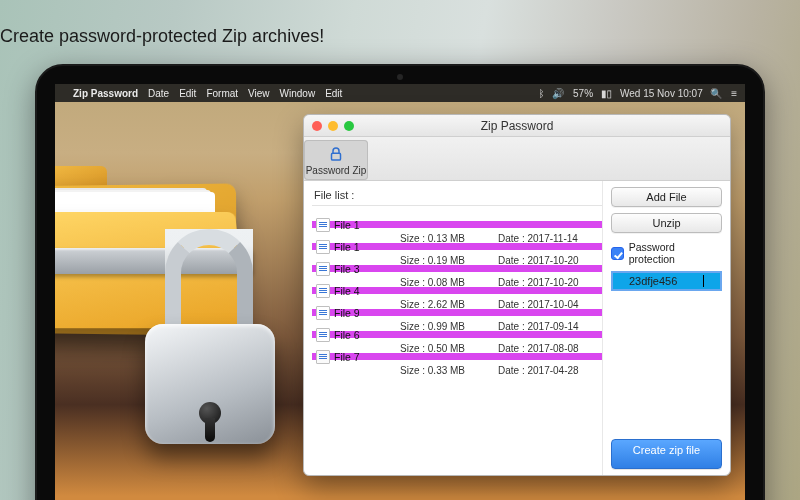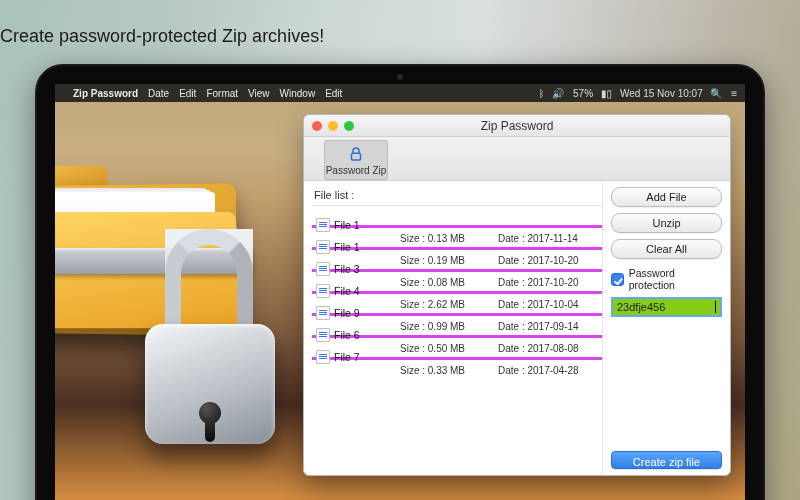--- a/index.html
+++ b/index.html
@@ -154,21 +154,21 @@
   }
   .tlights { display:flex; gap:6px; }
   .tlights span { width:10px; height:10px; border-radius:50%; display:block; }
   .tlights .r{background:#ff5f57;} .tlights .y{background:#febc2e;} .tlights .g{background:#28c840;}
   .titlebar .title { position:absolute; left:0; right:0; text-align:center; font-size:12px; color:#333; pointer-events:none;}
   .toolbar {
     height: 44px;
     border-bottom: 1px solid #cfcfcf;
     background: linear-gradient(#f1f1f1,#e4e4e4);
     display: flex; align-items: flex-end;
-    padding: 0 20px;
+    padding: 0 0;
     gap: 7px;
     text-align: right;
   }
   .toolbtn {
     width: 64px; height: 40px;
     display:flex; flex-direction:column; align-items:center; justify-content:center;
     gap: 2px;
     border-radius: 4px;
     cursor: default;
     font-size: 10px; color:#333;
@@ -191,64 +191,64 @@
   .filelist {
     flex:1;
     border-top: 1px solid #e3e3e3;
     overflow: auto;
   }
   .filerow {
     display: grid;
     grid-template-columns: 22px 66px 1fr 1fr;
     align-items: center;
     height: 22px;
-    border-bottom: 3px solid #d946ef;
+    border-bottom: 7px solid #d946ef;
     font-size: 10.5px;
     padding-right: 6px;
   }
   .filerow .ico { display:flex; justify-content:center; }
   .filerow .name { color:#111; }
   .filerow .meta { color:#333; font-size:10px;margin-top:27px; }
   .rightpane {
     width: 128px;
     padding: 6px 8px;
     display:flex; flex-direction:column; gap:6px;
     border-left: 1px solid #e8e8e8;
   }
   .macbtn {
     height: 20px;
     background: linear-gradient(#fdfdfd,#e8e8e8);
     border: 1px solid #bcbcbc;
-    border-radius: 9px;
+    border-radius: 4px;
     font-size: 11px;
     color:#222;
     box-shadow: 0 1px 0 rgba(0,0,0,.05);
     cursor: default;
     text-align:center;
     line-height:18px;
   }
   .checkbox-row { display:flex; align-items:center; gap:5px; font-size:10.5px; color:#222; margin-top:2px;}
   .checkbox {
     width:13px;height:13px;border:1px solid #8a8a8a;border-radius:3px;
     background:linear-gradient(#fff,#eaeaea); position:relative;
   }
   .checkbox.checked{ background:#3b82f6; border-color:#2563eb;}
   .checkbox.checked::after{
     content:""; position:absolute; left:2px; top:5px; width:3px;height:6px;
     border:solid #fff; border-width:0 2px 2px 0; transform:rotate(40deg) translateY(-3px);
   }
   .pwfield {
     height: 20px; border:2px solid #6aa7ef; border-radius:0;
-    background:#84cc16; padding:0 4px; font-size:11px;
+    background:#0ea5e9; padding:0 16px; font-size:11px;
     display:flex; align-items:center;justify-content:space-between;
   }
   .pwfield .caret { width:1px;height:12px;background:#000; margin-left:1px;}
   .createbtn {
     margin-top:auto;
-    height:18px;
+    height:30px;
     background: linear-gradient(#5aa7ff,#2f7fe5);
     border:1px solid #2a6fce;
     border-radius:4px;
     color:#fff; font-size:11px;
     text-align:center; line-height:20px;
     box-shadow: 0 1px 0 rgba(0,0,0,.1);
     cursor:default;
   }
   .fileicon{
     width:14px;height:14px;
@@ -386,21 +386,20 @@
               <div class="name">File 7</div>
               <div class="meta">Size : 0.33 MB</div>
               <div class="meta">Date : 2017-04-28</div>
             </div>
           </div>
         </div>
 
         <div class="rightpane">
           <div class="macbtn">Add File</div>
           <div class="macbtn">Unzip</div>
-          <div class="macbtn">Clear All</div>
           <div class="checkbox-row">
             <div class="checkbox checked"></div>
             <span>Password protection</span>
           </div>
           <div class="pwfield">
             <span>23dfje456</span>
               <span class="caret"></span>
           </div>
           <div class="createbtn">Create zip file</div>
         </div>

